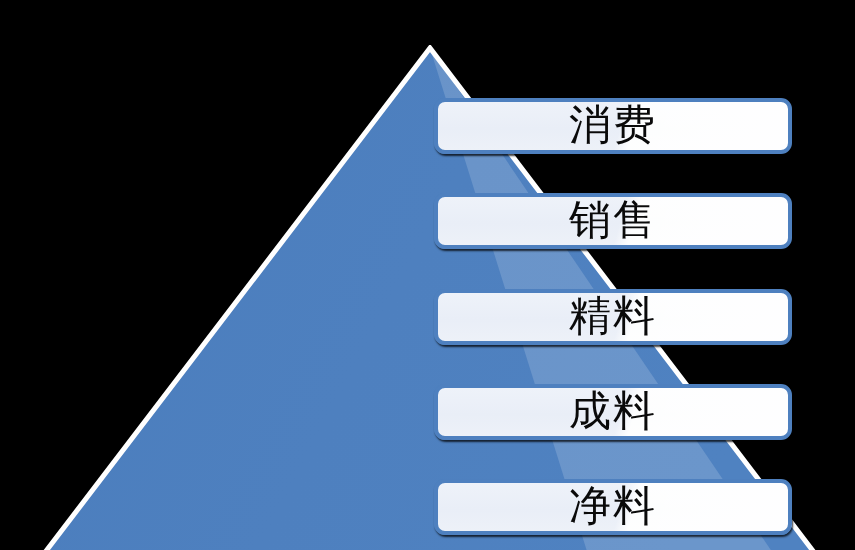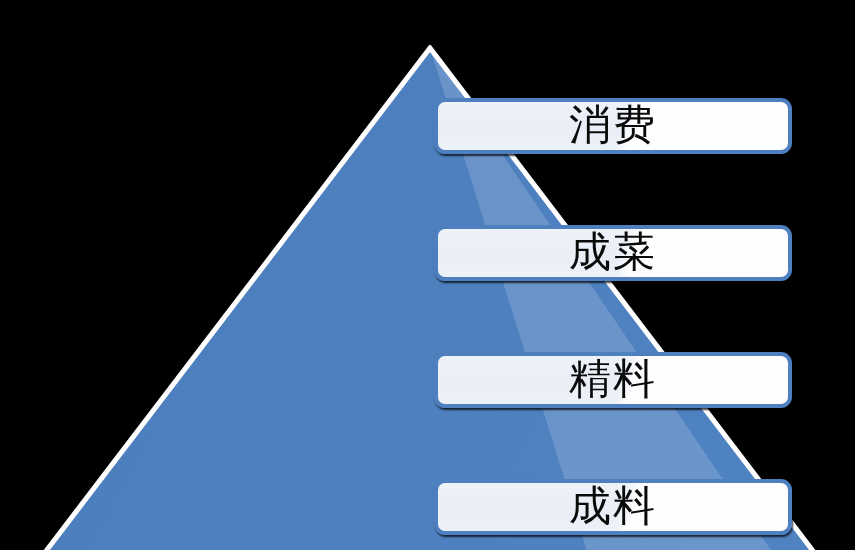--- a/index.html
+++ b/index.html
@@ -87,29 +87,32 @@
       <polygon points="430,3 800,548 600,548" fill="#FFFFFF" opacity="0.16"></polygon>
     </g>
   </svg>
 
   <div id="levels">
 
     <div class="level-box">
       <span class="level-label">消费</span>
     </div>
 
+    <div class="level-box">
+      <span class="level-label">销售</span>
+    </div>
 
-    <div class="level-box">
-      <span class="level-label">成菜</span>
-    </div>
 
     <div class="level-box">
       <span class="level-label">精料</span>
     </div>
 
     <div class="level-box">
       <span class="level-label">成料</span>
     </div>
 
+    <div class="level-box">
+      <span class="level-label">净料</span>
+    </div>
 
 
   </div>
 </div>
 
 </body></html>

